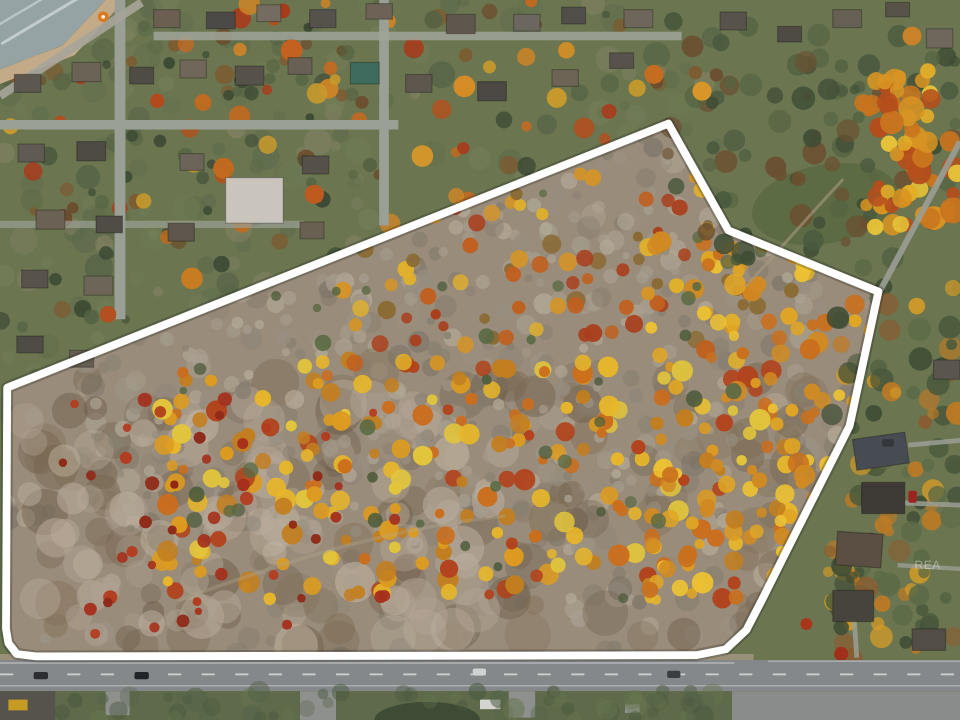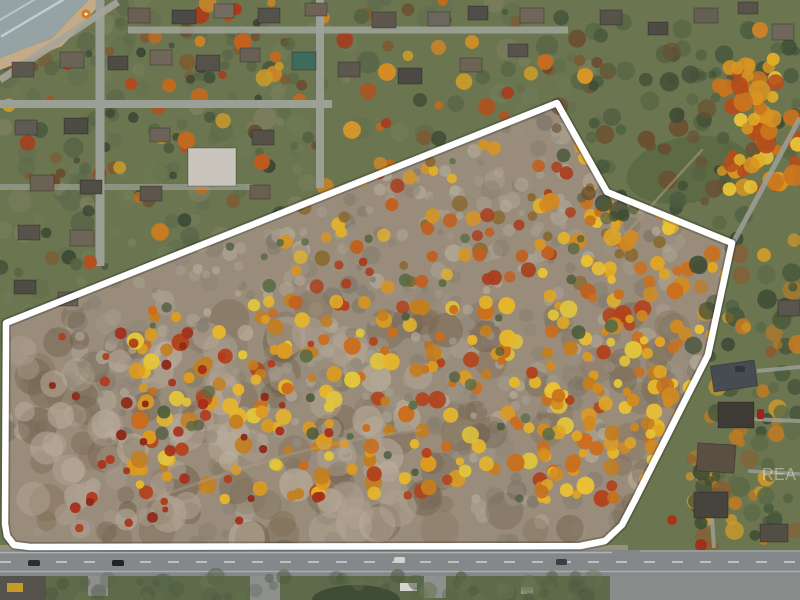--- a/index.html
+++ b/index.html
@@ -1,18 +1,18 @@
 <!DOCTYPE html>
 <html><head>
 <meta charset="utf-8">
 <style>
   html,body{margin:0;padding:0;background:#1a1a1a;}
   .stage{position:relative;width:800px;height:600px;overflow:hidden;font-family:"Liberation Sans",sans-serif;}
   .stage svg{display:block;}
-  .watermark{position:absolute;left:762px;top:466px;font-size:16px;letter-spacing:.5px;color:#fff;opacity:.38;pointer-events:none;}
+  .watermark{position:absolute;left:762px;top:466px;font-size:10px;letter-spacing:.5px;color:#fff;opacity:.38;pointer-events:none;}
 </style>
 </head>
 <body>
 
 <div class="stage">
   <svg id="scene" width="800" height="600" viewBox="0 0 800 600">
       <rect x="0" y="0" width="800" height="600" fill="#6b7651"></rect>
       <g>
         <circle cx="307.0" cy="182.8" r="8.9" fill="#76825c" opacity="0.55"></circle>
         <circle cx="322.8" cy="27.6" r="8.2" fill="#76825c" opacity="0.41"></circle>

